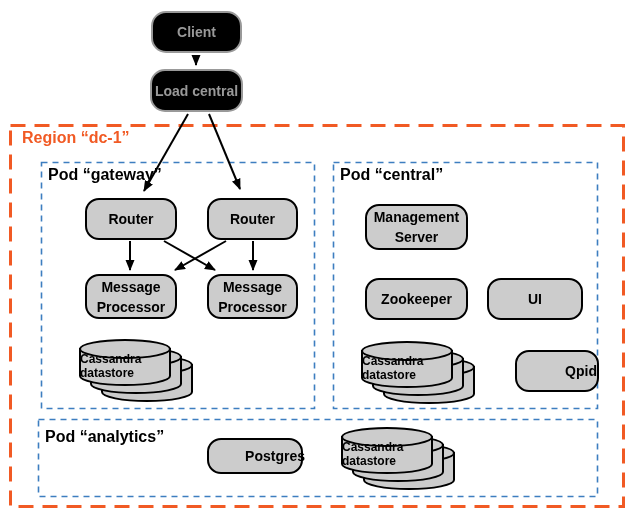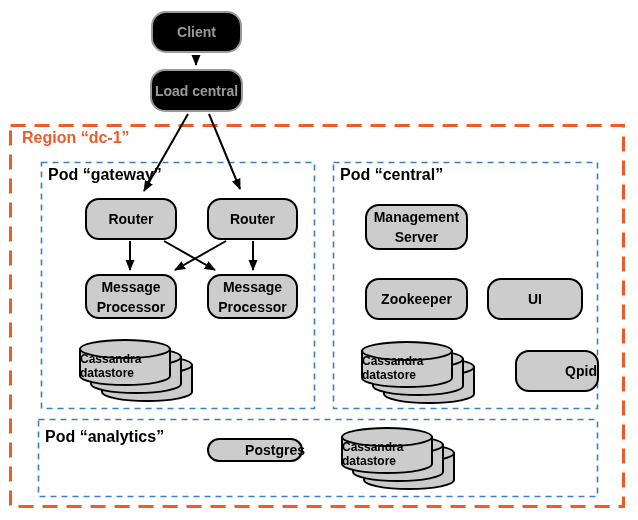--- a/index.html
+++ b/index.html
@@ -153,21 +153,21 @@
     <span>UI</span>
   </div>
   <div class="node" style="left:515px; top:350px; width:84px; height:42px;align-items:flex-end;">
     <span>Qpid</span>
   </div>
   <div class="db-label" style="left:362px; top:354px;">
     <div>Cassandra</div>
     <div>datastore</div>
   </div>
 
-  <div class="node" style="left:207px; top:438px; width:96px; height:24px;padding-left:40px;">
+  <div class="node" style="left:207px; top:438px; width:96px; height:36px;padding-left:40px;">
     <span>Postgres</span>
   </div>
   <div class="db-label" style="left:342px; top:440px;">
     <div>Cassandra</div>
     <div>datastore</div>
   </div>
 
 </div>
 
 </body></html>

